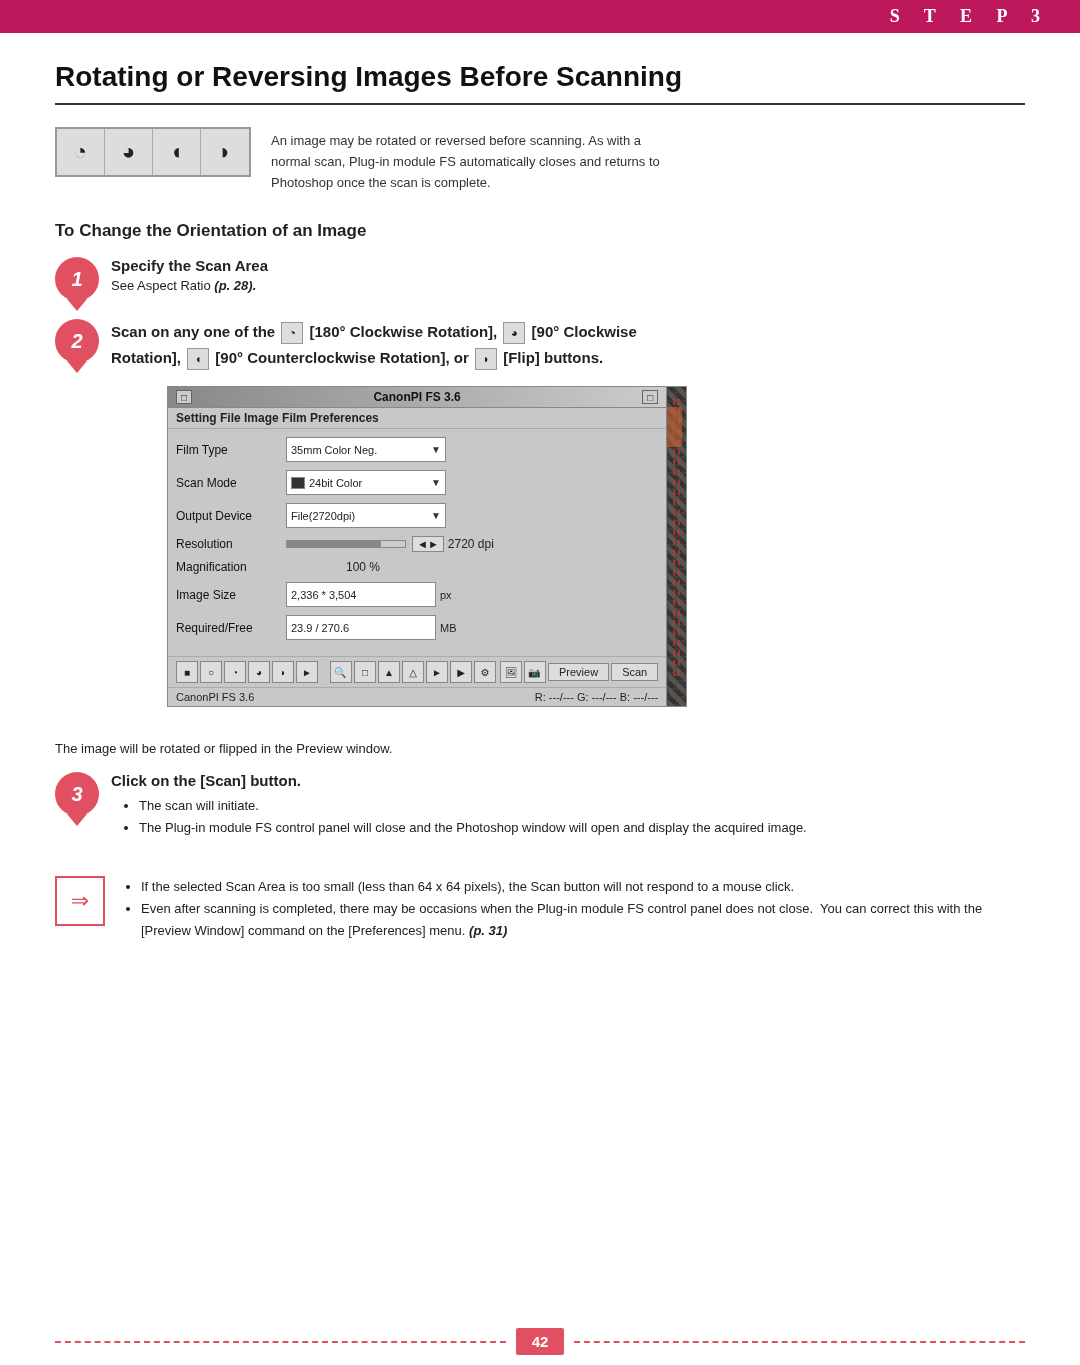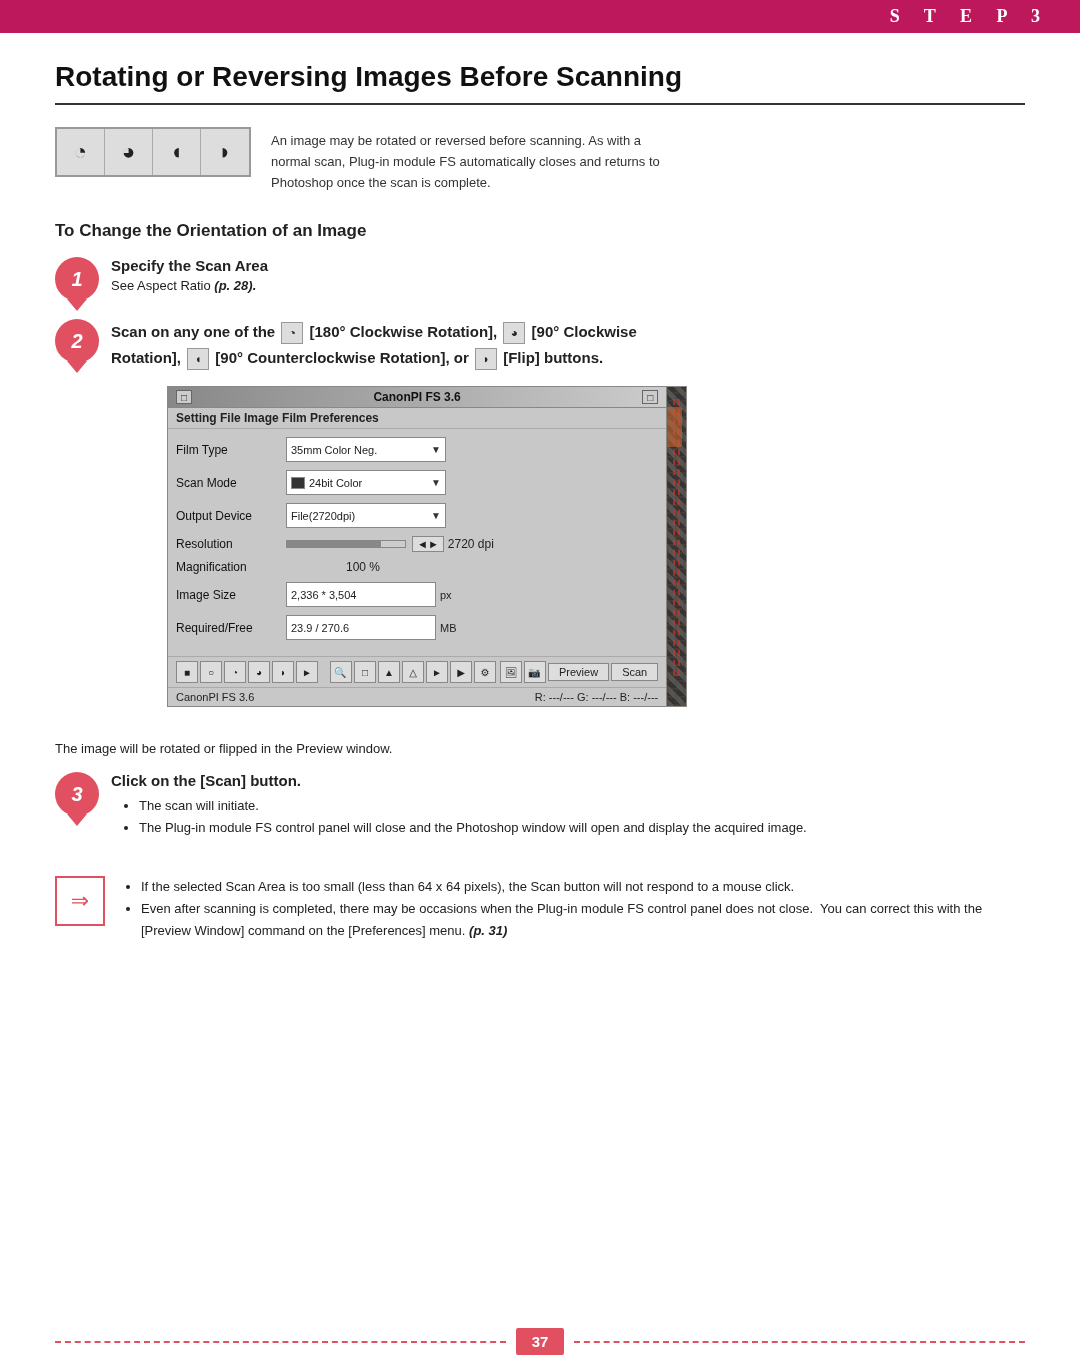--- a/index.html
+++ b/index.html
@@ -552,15 +552,15 @@
           <span class="bold-italic">(p. 31)</span>
         </li>
       </ul>
     </div>
   </div>
 
 </div>
 
 <div class="footer">
   <div class="footer-line"></div>
-  <div class="footer-page">37</div>
+  <div class="footer-page">42</div>
   <div class="footer-line"></div>
 </div>
 
 </body></html>

